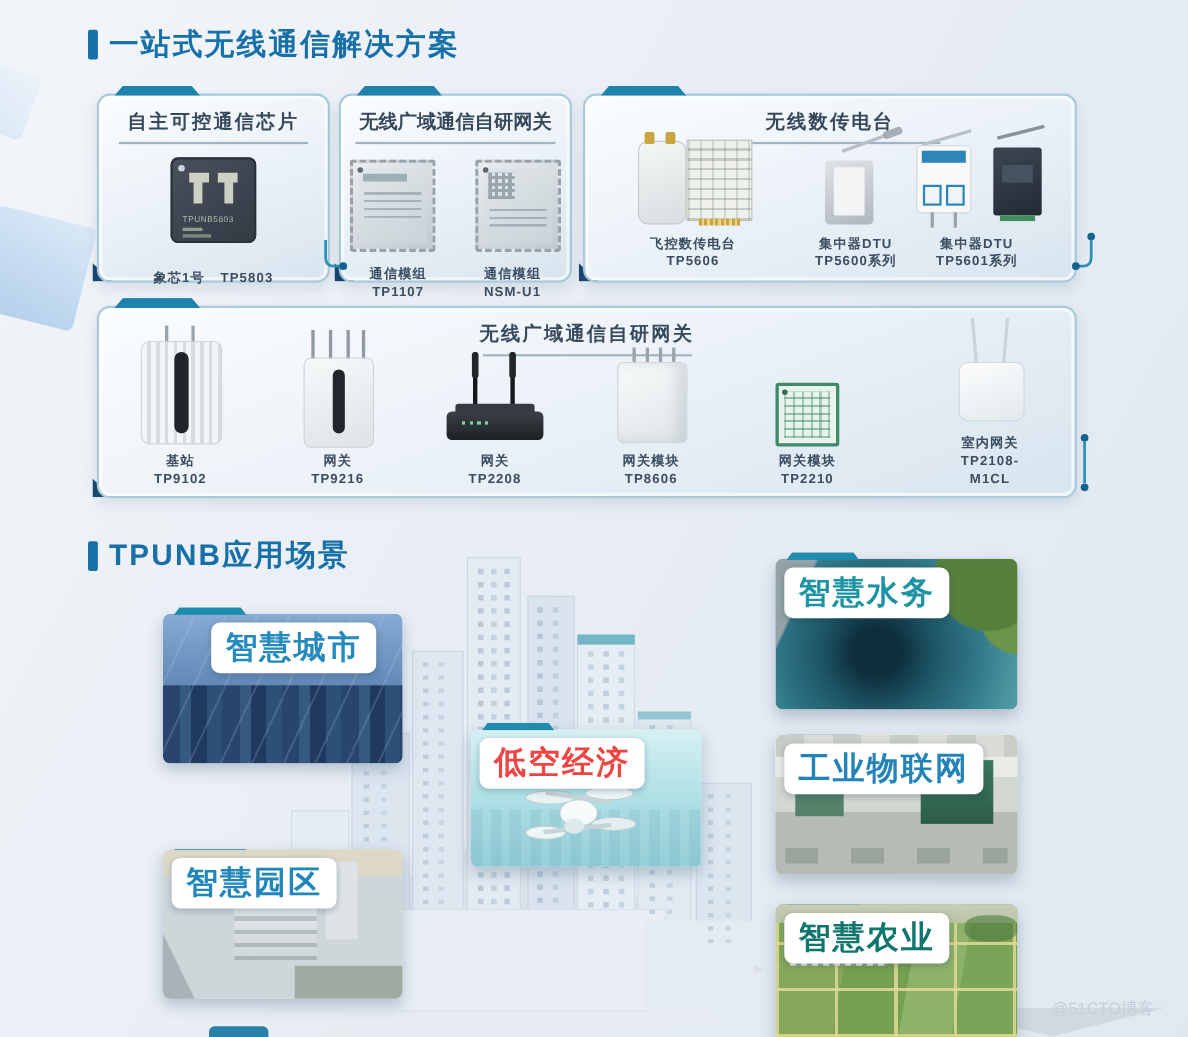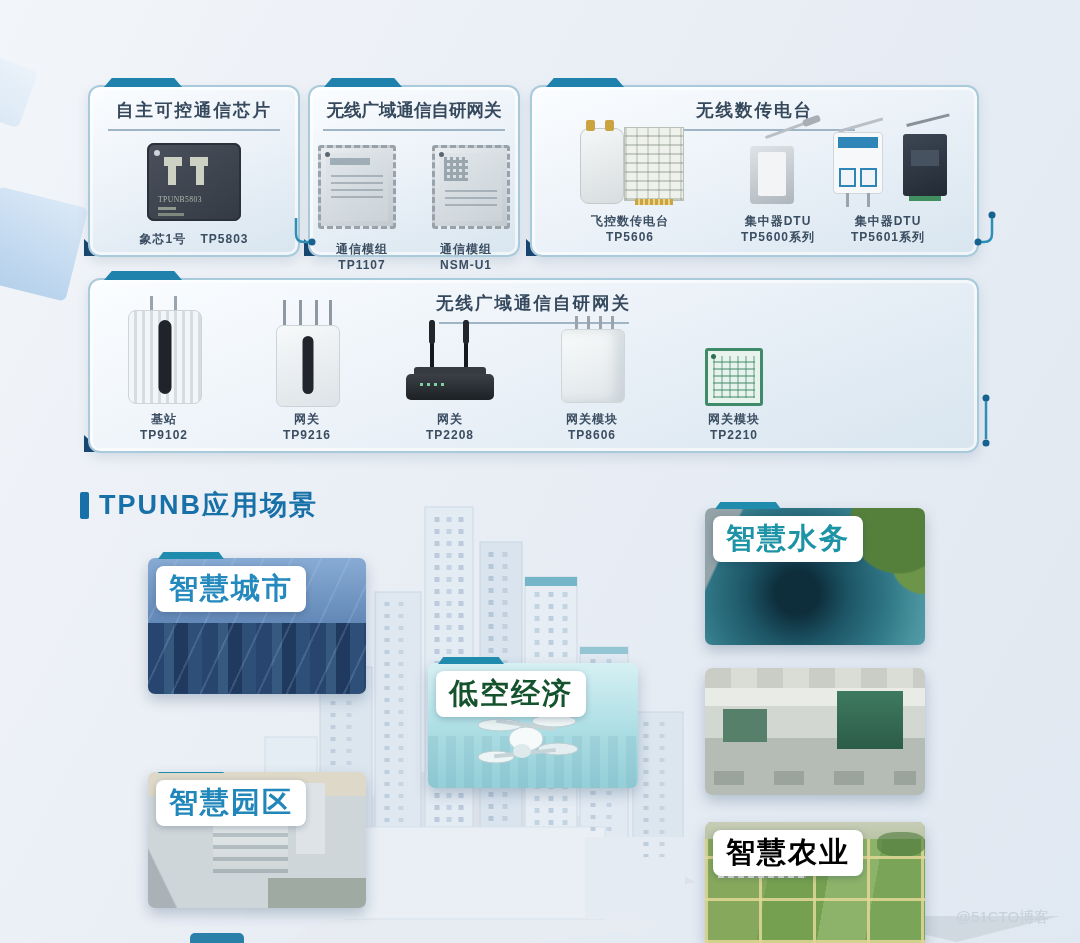--- a/index.html
+++ b/index.html
@@ -27,27 +27,27 @@
     clip-path:polygon(10% 0,90% 0,100% 100%,0 100%);}
   .navy-corner{position:absolute;width:26px;height:26px;background:#16456f;z-index:1;
     clip-path:polygon(0 35%,70% 100%,0 100%);}
   .card-title{text-align:center;font-weight:700;font-size:17.5px;color:#35485c;letter-spacing:2px;padding-top:11px;}
   .card-hr{height:1.5px;background:#9fb4c4;margin:7px auto 0;}
   .card-inner{display:flex;flex-direction:column;align-items:center;}
   .figcap{text-align:center;font-weight:700;color:#3b4d61;font-size:12px;line-height:1.35;letter-spacing:1px;}
   .figcap .nm,.figcap .md{display:block;}
 
   
-  .img-chip{width:94px;height:78px;margin-top:12px;position:relative;border-radius:7px;
-    background:linear-gradient(145deg,#4a515c,#333a44);box-shadow:inset 0 0 0 2px #2b313a;font-family:Liberation Serif, serif;}
+  .img-chip{width:78px;height:78px;margin-top:12px;position:relative;border-radius:7px;
+    background:linear-gradient(145deg,#4a515c,#333a44);box-shadow:inset 0 0 0 2px #2b313a;}
   .img-chip .cdot{position:absolute;top:7px;left:7px;width:6px;height:6px;border-radius:50%;background:#ced4da;}
   .img-chip .chiptext{position:absolute;bottom:17px;left:11px;font-size:7.5px;color:#aebcae;letter-spacing:.5px;}
   .img-chip .cbar1{position:absolute;left:11px;bottom:11px;width:18px;height:3px;background:#8f9a8f;}
   .img-chip .cbar2{position:absolute;left:11px;bottom:5px;width:26px;height:3px;background:#7d887f;}
-  .chipcap{margin-top:10px;}
+  .chipcap{margin-top:23px;}
   .chipcap span{display:inline-block;margin:0 5px;}
 
   
   .mod-row{display:flex;gap:36px;margin-top:14px;}
   .img-module{width:72px;height:78px;border:3px dashed #97a2aa;border-radius:3px;position:relative;
     background:linear-gradient(145deg,#e9edf0,#c2cad0);}
   .img-module .minner{position:absolute;inset:5px;background:linear-gradient(145deg,#e0e6ea,#cbd3d8);}
   .img-module .mqr{position:absolute;top:9px;left:9px;width:24px;height:24px;
     background:repeating-linear-gradient(0deg,#9aa6ad 0 3px,transparent 3px 6px),
                repeating-linear-gradient(90deg,#9aa6ad 0 3px,transparent 3px 6px);}
@@ -190,20 +190,24 @@
     <line x1="162" y1="105" x2="162" y2="332" stroke="#bccddc" stroke-width="5" stroke-dasharray="4 8"></line>
     <line x1="176" y1="105" x2="176" y2="332" stroke="#c5d4e1" stroke-width="5" stroke-dasharray="4 8"></line>
     <line x1="108" y1="180" x2="108" y2="340" stroke="#bccddc" stroke-width="5" stroke-dasharray="4 8"></line>
     <line x1="124" y1="180" x2="124" y2="340" stroke="#c5d4e1" stroke-width="5" stroke-dasharray="4 8"></line>
     <line x1="368" y1="162" x2="368" y2="340" stroke="#bccddc" stroke-width="5" stroke-dasharray="4 8"></line>
     <line x1="384" y1="162" x2="384" y2="340" stroke="#c5d4e1" stroke-width="5" stroke-dasharray="4 8"></line>
     <line x1="421" y1="225" x2="421" y2="360" stroke="#bccddc" stroke-width="5" stroke-dasharray="4 8"></line>
     <line x1="437" y1="225" x2="437" y2="360" stroke="#c5d4e1" stroke-width="5" stroke-dasharray="4 8"></line>
   </svg>
 
+  <div class="sec-head" style="left:80px;top:22px;">
+    <div class="sec-bar"></div>
+    <div class="sec-title">一站式无线通信解决方案</div>
+  </div>
 
   <div class="navy-corner" style="left:84px;top:230px;"></div>
   <div class="navy-corner" style="left:304px;top:230px;"></div>
   <div class="navy-corner" style="left:526px;top:230px;"></div>
   <div class="navy-corner" style="left:84px;top:426px;"></div>
 
   <div class="card" style="left:88px;top:85px;width:208px;height:168px;">
     <div class="card-inner">
       <div class="card-title">自主可控通信芯片</div>
       <div class="card-hr" style="width:172px;"></div>
@@ -377,20 +381,31 @@
       <div class="img-2210">
         <div class="p-grid"></div>
         <div class="p-dot"></div>
       </div>
       <div class="figcap">
         <span class="nm">网关模块</span>
         <span class="md">TP2210</span>
       </div>
     </div>
 
+    <div class="prod" style="left:810px;bottom:8px;">
+      <div class="img-2108">
+        <div class="i-ant" style="left:16px;transform:rotate(-5deg);"></div>
+        <div class="i-ant" style="left:44px;transform:rotate(5deg);"></div>
+        <div class="i-body"></div>
+      </div>
+      <div class="figcap">
+        <span class="nm">室内网关</span>
+        <span class="md">TP2108-M1CL</span>
+      </div>
+    </div>
   </div>
 
   <svg class="conn" style="left:290px;top:218px;" width="30" height="44">
     <path d="M6 0 v16 q0 8 8 8 h8" fill="none" stroke="#2d8fb5" stroke-width="2.5"></path>
     <circle cx="22" cy="24" r="3.5" fill="#15628f"></circle>
   </svg>
   <svg class="conn" style="left:972px;top:210px;" width="28" height="50">
     <circle cx="20" cy="5" r="3.5" fill="#15628f"></circle>
     <path d="M20 8 v16 q0 8 -8 8 h-4" fill="none" stroke="#2d8fb5" stroke-width="2.5"></path>
     <circle cx="6" cy="32" r="3.5" fill="#15628f"></circle>
@@ -400,57 +415,58 @@
     <path d="M12 9 v38" fill="none" stroke="#2d8fb5" stroke-width="2.5"></path>
     <circle cx="12" cy="51" r="3.5" fill="#15628f"></circle>
   </svg>
 
   <div class="sec-head" style="left:80px;top:487px;">
     <div class="sec-bar"></div>
     <div class="sec-title">TPUNB应用场景</div>
   </div>
 
   <div class="photo pc-city" style="left:148px;top:558px;width:218px;height:136px;">
-    <div class="chip-label" style="color: rgb(36, 137, 189);">智慧城市</div>
+    <div class="chip-label" style="color: rgb(36, 137, 189); margin-left: 36px;">智慧城市</div>
   </div>
 
   <div class="photo pc-water" style="left:705px;top:508px;width:220px;height:137px;">
     <div class="chip-label" style="color: rgb(29, 147, 166);">智慧水务</div>
   </div>
 
   <div class="photo pc-drone" style="left:428px;top:663px;width:210px;height:125px;">
     <svg width="120" height="70" style="position:absolute;left:38px;top:46px;">
       <ellipse cx="34" cy="16" rx="22" ry="6" fill="#e9f2f3" stroke="#b9cdd2"></ellipse>
       <ellipse cx="88" cy="12" rx="22" ry="6" fill="#eef5f6" stroke="#b9cdd2"></ellipse>
       <ellipse cx="92" cy="40" rx="20" ry="6" fill="#e4eef0" stroke="#b9cdd2"></ellipse>
       <ellipse cx="30" cy="48" rx="18" ry="6" fill="#eef5f6" stroke="#b9cdd2"></ellipse>
       <rect x="30" y="14" width="60" height="4" fill="#c6d4d8" transform="rotate(8 60 16)"></rect>
       <rect x="28" y="42" width="62" height="4" fill="#c6d4d8" transform="rotate(-6 60 44)"></rect>
       <ellipse cx="60" cy="30" rx="17" ry="12" fill="#f6fafa" stroke="#c0d2d6"></ellipse>
       <ellipse cx="56" cy="42" rx="9" ry="7" fill="#dde9eb"></ellipse>
     </svg>
-    <div class="chip-label" style="color: #14532d;">低空经济</div>
+    <div class="chip-label" style="color: #ef4444;">低空经济</div>
   </div>
 
   <div class="photo pc-iiot" style="left:705px;top:668px;width:220px;height:127px;">
     <div class="tex" style="top:0;left:0;right:0;height:16%;background:repeating-linear-gradient(90deg,#c9cdc6 0 26px,#dadcd6 26px 52px);"></div>
     <div class="tex" style="right:10%;top:18%;width:30%;height:46%;background:linear-gradient(180deg,#3e7a60,#2c5c48);"></div>
     <div class="tex" style="left:8%;top:32%;width:20%;height:26%;background:#56806a;"></div>
     <div class="tex" style="bottom:8%;left:4%;right:4%;height:11%;background:repeating-linear-gradient(90deg,#9aa39c 0 30px,#b5bcb6 30px 60px);"></div>
+    <div class="chip-label" style="color: rgb(36, 132, 184);">工业物联网</div>
   </div>
 
   <div class="photo pc-campus" style="left:148px;top:772px;width:218px;height:136px;">
     <div class="tex" style="left:30%;top:14%;width:34%;height:60%;background:linear-gradient(180deg,#f2f4f4,#cfd6d8),repeating-linear-gradient(0deg,rgba(120,140,150,.35) 0 4px,transparent 4px 12px);background-blend-mode:multiply;"></div>
     <div class="tex" style="left:68%;top:8%;width:13%;height:52%;background:#dde3e6;"></div>
     <div class="tex" style="left:-12%;bottom:-8%;width:72%;height:62%;background:linear-gradient(64deg,#aab2b8 0 30%,transparent 31%);"></div>
     <div class="tex" style="right:0;bottom:0;width:45%;height:22%;background:#6f7f6a;opacity:.5;"></div>
     <div class="chip-label" style="color: rgb(33, 135, 187);">智慧园区</div>
   </div>
 
   <div class="photo pc-farm" style="left:705px;top:822px;width:220px;height:121px;border-radius:7px 7px 0 0;">
     <div class="tex" style="top:0;left:0;right:0;height:14%;background:linear-gradient(180deg,#c8cdb8,#b9c4a4);"></div>
     <div class="tex" style="left:6%;top:20%;width:40%;height:26%;background:repeating-linear-gradient(90deg,#e8e9e4 0 6px,#9aa39a 6px 10px);"></div>
     <div class="tex" style="right:0;top:8%;width:22%;height:20%;background:#4e7a3c;opacity:.6;border-radius:40%;"></div>
-    <div class="chip-label" style="color: #000000; text-align: center;">智慧农业</div>
+    <div class="chip-label" style="color: #0f766e; text-align: center;">智慧农业</div>
   </div>
 
   <div class="watermark">@51CTO博客</div>
 </div>
 
 </body></html>

